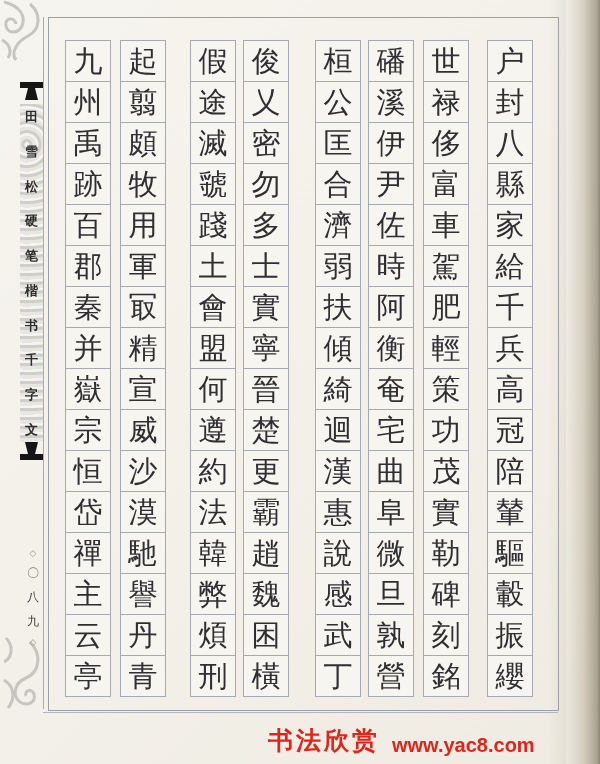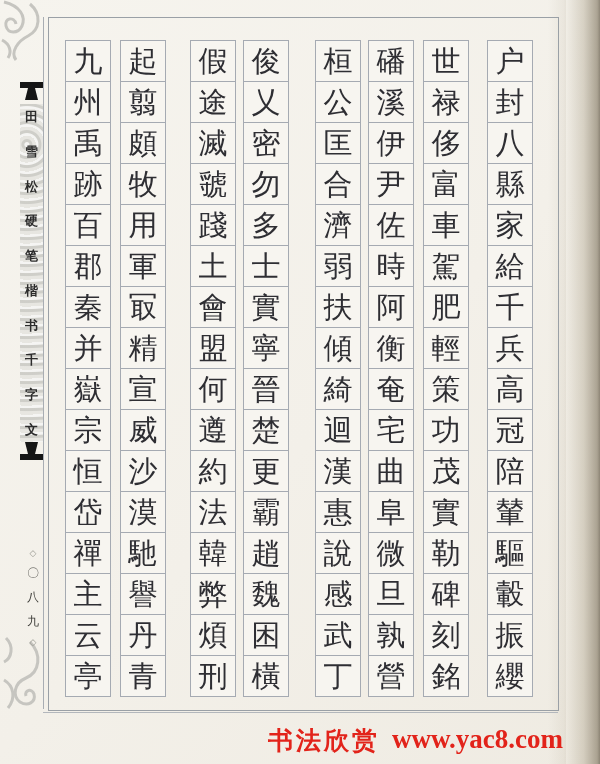--- a/index.html
+++ b/index.html
@@ -31,23 +31,23 @@
       repeating-radial-gradient(circle at 30% 12%,rgba(255,255,255,.7) 0 2px,rgba(195,195,190,.55) 3px 5px,rgba(232,231,226,.9) 6px 9px);
     background-color:#dddcd6;}
   .title-bg span{display:block;font-size:13px;font-weight:bold;color:#2c2c2c;line-height:1;
     font-family:"DejaVu Serif",serif;}
   
   .page-num{position:absolute;left:24px;top:548px;width:18px;display:flex;flex-direction:column;
     align-items:center;gap:7px;color:#55554f;}
   .page-num .dia{font-size:9px;color:#9a9a92;}
   .page-num span.n{font-size:12px;color:#3c3c38;font-family:"DejaVu Serif",serif;}
   
-  .watermark{position:absolute;left:268px;top:724px;display:flex;align-items:flex-start;gap:12px;white-space:nowrap;}
+  .watermark{position:absolute;left:268px;top:724px;display:flex;align-items:flex-end;gap:12px;white-space:nowrap;}
   .wm-cn{font-size:25px;font-weight:bold;letter-spacing:3px;color:#e2231a;font-family:"DejaVu Serif",serif;}
-  .wm-url{font-size:27px;font-weight:bold;color:#e2231a;font-family:Liberation Serif, serif;}
+  .wm-url{font-size:20px;font-weight:bold;color:#e2231a;font-family:Liberation Sans, sans-serif;}
 </style>
 </head>
 <body>
 
 <div id="stage">
 
   <div class="edge-shade2"></div>
   <div class="edge-shade"></div>
 
   <svg class="orn" style="left:0;top:0" width="46" height="62" viewBox="0 0 46 62">

